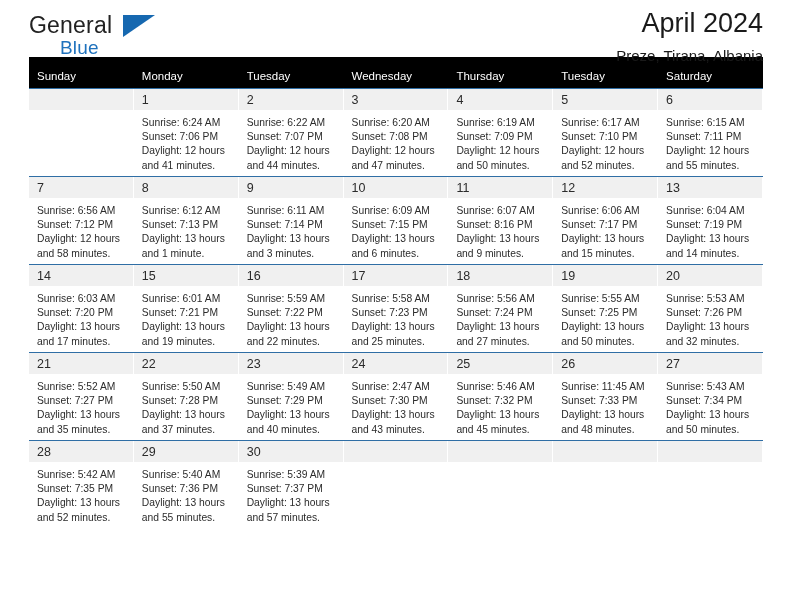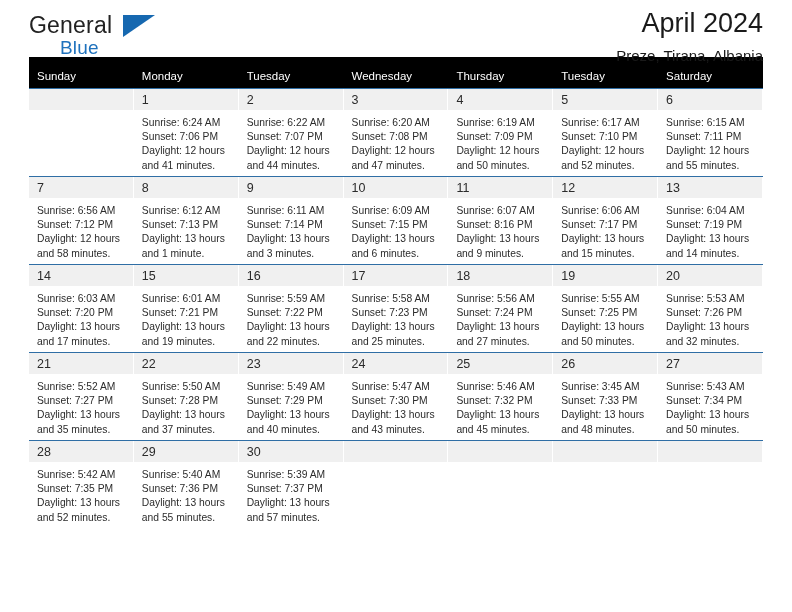--- a/index.html
+++ b/index.html
@@ -376,39 +376,39 @@
             <div class="cell-body">
               <div class="line">Sunrise: 5:49 AM</div>
               <div class="line">Sunset: 7:29 PM</div>
               <div class="line">Daylight: 13 hours</div>
               <div class="line">and 40 minutes.</div>
             </div>
           </td>
           <td>
             <div class="daynum">24</div>
             <div class="cell-body">
-              <div class="line">Sunrise: 5:47 AM</div>
+              <div class="line">Sunrise: 2:47 AM</div>
               <div class="line">Sunset: 7:30 PM</div>
               <div class="line">Daylight: 13 hours</div>
               <div class="line">and 43 minutes.</div>
             </div>
           </td>
           <td>
             <div class="daynum">25</div>
             <div class="cell-body">
               <div class="line">Sunrise: 5:46 AM</div>
               <div class="line">Sunset: 7:32 PM</div>
               <div class="line">Daylight: 13 hours</div>
               <div class="line">and 45 minutes.</div>
             </div>
           </td>
           <td>
             <div class="daynum">26</div>
             <div class="cell-body">
-              <div class="line">Sunrise: 3:45 AM</div>
+              <div class="line">Sunrise: 11:45 AM</div>
               <div class="line">Sunset: 7:33 PM</div>
               <div class="line">Daylight: 13 hours</div>
               <div class="line">and 48 minutes.</div>
             </div>
           </td>
           <td>
             <div class="daynum">27</div>
             <div class="cell-body">
               <div class="line">Sunrise: 5:43 AM</div>
               <div class="line">Sunset: 7:34 PM</div>

